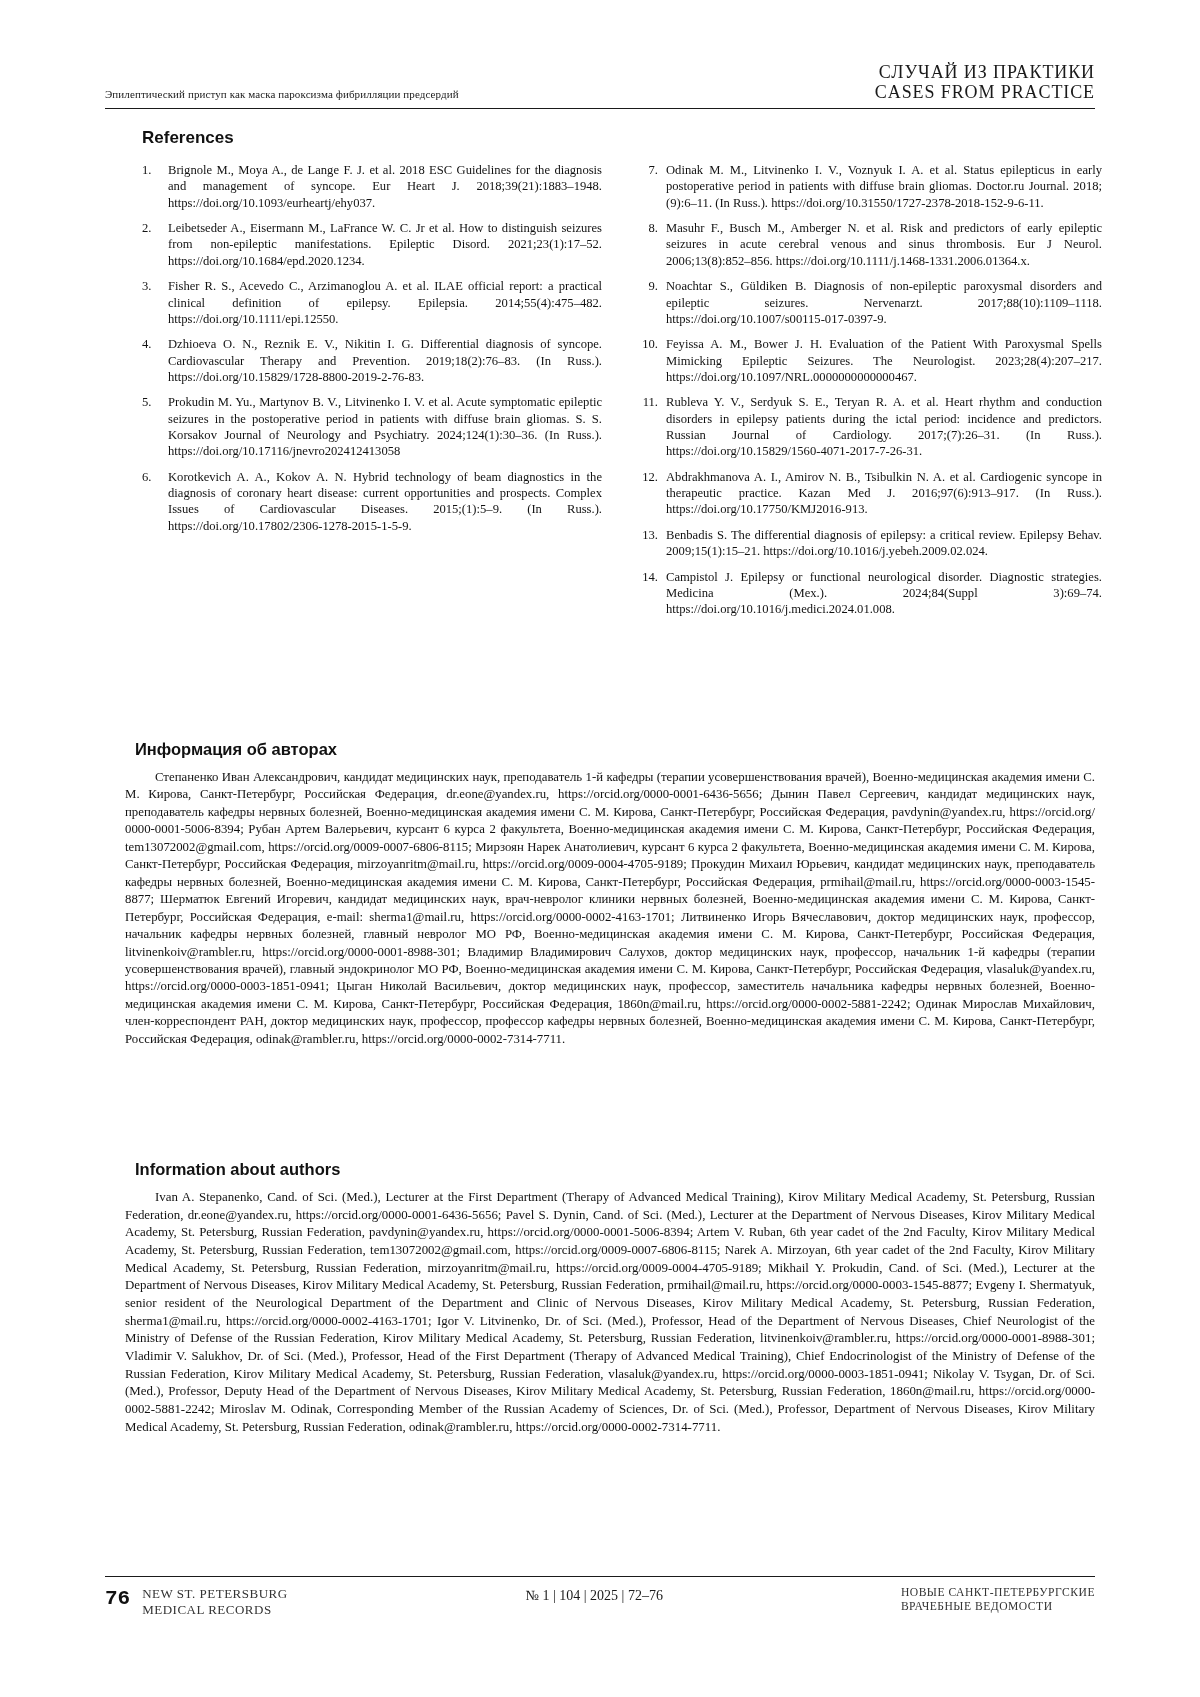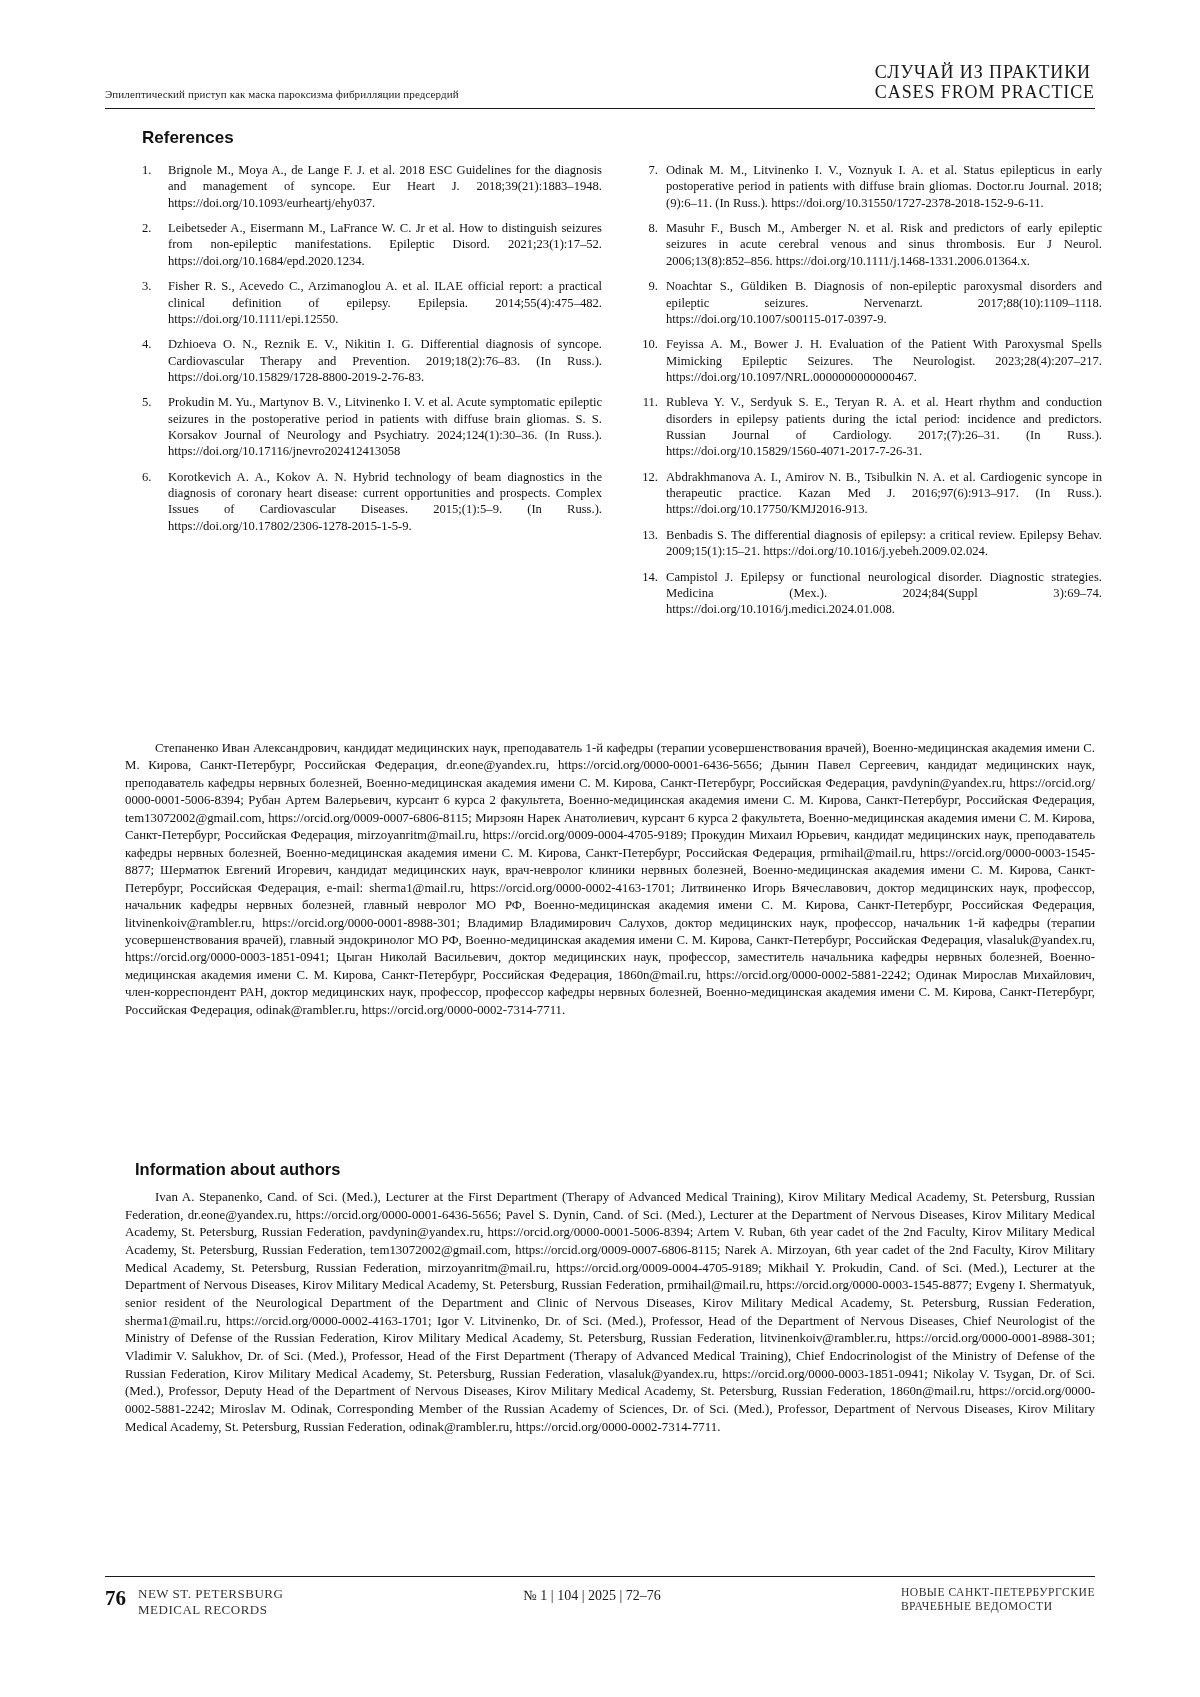--- a/index.html
+++ b/index.html
@@ -37,21 +37,21 @@
     padding-bottom: 6px;
   }
   .runhead-left {
     font-family: "Liberation Serif", serif;
     font-size: 11px;
     color: #1a1a1a;
     letter-spacing: 0.1px;
     padding-bottom: 2px;
   }
   .runhead-right {
-    text-align: left;
+    text-align: right;
     line-height: 1.12;
   }
   .runhead-right .l1 {
     font-family: "Liberation Serif", serif;
     font-size: 18px;
     letter-spacing: 0.9px;
     color: #1a1a1a;
   }
   .runhead-right .l2 {
     font-family: "Liberation Serif", serif;
@@ -148,21 +148,21 @@
     display: flex;
     align-items: flex-start;
     justify-content: space-between;
   }
   .footer-left {
     display: flex;
     align-items: flex-start;
     gap: 12px;
   }
   .pageno {
-    font-family: Liberation Serif, serif;
+    font-family: Liberation Mono, monospace;
     font-weight: bold;
     font-size: 21px;
     color: #111;
     line-height: 1;
     padding-top: 2px;
   }
   .journal-en {
     font-family: "Liberation Serif", serif;
     font-size: 13px;
     letter-spacing: 0.5px;
@@ -221,20 +221,21 @@
           <li><span class="num">11.</span><span>Rubleva Y. V., Serdyuk S. E., Teryan R. A. et al. Heart rhythm and conduction disorders in epilepsy patients during the ictal period: incidence and predictors. Russian Journal of Cardiology. 2017;(7):26–31. (In Russ.). https://doi.org/10.15829/1560-4071-2017-7-26-31.</span></li>
           <li><span class="num">12.</span><span>Abdrakhmanova A. I., Amirov N. B., Tsibulkin N. A. et al. Cardiogenic syncope in therapeutic practice. Kazan Med J. 2016;97(6):913–917. (In Russ.). https://doi.org/10.17750/KMJ2016-913.</span></li>
           <li><span class="num">13.</span><span>Benbadis S. The differential diagnosis of epilepsy: a critical review. Epilepsy Behav. 2009;15(1):15–21. https://doi.org/10.1016/j.yebeh.2009.02.024.</span></li>
           <li><span class="num">14.</span><span>Campistol J. Epilepsy or functional neurological disorder. Diagnostic strategies. Medicina (Mex.). 2024;84(Suppl 3):69–74. https://doi.org/10.1016/j.medici.2024.01.008.</span></li>
         </ol>
       </div>
     </div>
   </div>
 
   <div class="authors-ru">
+    <h2 class="sec-title">Информация об авторах</h2>
     <div class="sec-body">Степаненко Иван Александрович, кандидат медицинских наук, преподаватель 1-й кафедры (терапии усовершенствования врачей), Военно-медицинская академия имени С. М. Кирова, Санкт-Петербург, Российская Федерация, dr.eone@yandex.ru, https://orcid.org/0000-0001-6436-5656; Дынин Павел Сергеевич, кандидат медицинских наук, преподаватель кафедры нервных болезней, Военно-медицинская академия имени С. М. Кирова, Санкт-Петербург, Российская Федерация, pavdynin@yandex.ru, https://orcid.org/ 0000-0001-5006-8394; Рубан Артем Валерьевич, курсант 6 курса 2 факультета, Военно-медицинская академия имени С. М. Кирова, Санкт-Петербург, Российская Федерация, tem13072002@gmail.com, https://orcid.org/0009-0007-6806-8115; Мирзоян Нарек Анатолиевич, курсант 6 курса 2 факультета, Военно-медицинская академия имени С. М. Кирова, Санкт-Петербург, Российская Федерация, mirzoyanritm@mail.ru, https://orcid.org/0009-0004-4705-9189; Прокудин Михаил Юрьевич, кандидат медицинских наук, преподаватель кафедры нервных болезней, Военно-медицинская академия имени С. М. Кирова, Санкт-Петербург, Российская Федерация, prmihail@mail.ru, https://orcid.org/0000-0003-1545-8877; Шерматюк Евгений Игоревич, кандидат медицинских наук, врач-невролог клиники нервных болезней, Военно-медицинская академия имени С. М. Кирова, Санкт-Петербург, Российская Федерация, e-mail: sherma1@mail.ru, https://orcid.org/0000-0002-4163-1701; Литвиненко Игорь Вячеславович, доктор медицинских наук, профессор, начальник кафедры нервных болезней, главный невролог МО РФ, Военно-медицинская академия имени С. М. Кирова, Санкт-Петербург, Российская Федерация, litvinenkoiv@rambler.ru, https://orcid.org/0000-0001-8988-301; Владимир Владимирович Салухов, доктор медицинских наук, профессор, начальник 1-й кафедры (терапии усовершенствования врачей), главный эндокринолог МО РФ, Военно-медицинская академия имени С. М. Кирова, Санкт-Петербург, Российская Федерация, vlasaluk@yandex.ru, https://orcid.org/0000-0003-1851-0941; Цыган Николай Васильевич, доктор медицинских наук, профессор, заместитель начальника кафедры нервных болезней, Военно-медицинская академия имени С. М. Кирова, Санкт-Петербург, Российская Федерация, 1860n@mail.ru, https://orcid.org/0000-0002-5881-2242; Одинак Мирослав Михайлович, член-корреспондент РАН, доктор медицинских наук, профессор, профессор кафедры нервных болезней, Военно-медицинская академия имени С. М. Кирова, Санкт-Петербург, Российская Федерация, odinak@rambler.ru, https://orcid.org/0000-0002-7314-7711.</div>
   </div>
 
   <div class="authors-en">
     <h2 class="sec-title">Information about authors</h2>
     <div class="sec-body en">Ivan A. Stepanenko, Cand. of Sci. (Med.), Lecturer at the First Department (Therapy of Advanced Medical Training), Kirov Military Medical Academy, St. Petersburg, Russian Federation, dr.eone@yandex.ru, https://orcid.org/0000-0001-6436-5656; Pavel S. Dynin, Cand. of Sci. (Med.), Lecturer at the Department of Nervous Diseases, Kirov Military Medical Academy, St. Petersburg, Russian Federation, pavdynin@yandex.ru, https://orcid.org/0000-0001-5006-8394; Artem V. Ruban, 6th year cadet of the 2nd Faculty, Kirov Military Medical Academy, St. Petersburg, Russian Federation, tem13072002@gmail.com, https://orcid.org/0009-0007-6806-8115; Narek A. Mirzoyan, 6th year cadet of the 2nd Faculty, Kirov Military Medical Academy, St. Petersburg, Russian Federation, mirzoyanritm@mail.ru, https://orcid.org/0009-0004-4705-9189; Mikhail Y. Prokudin, Cand. of Sci. (Med.), Lecturer at the Department of Nervous Diseases, Kirov Military Medical Academy, St. Petersburg, Russian Federation, prmihail@mail.ru, https://orcid.org/0000-0003-1545-8877; Evgeny I. Shermatyuk, senior resident of the Neurological Department of the Department and Clinic of Nervous Diseases, Kirov Military Medical Academy, St. Petersburg, Russian Federation, sherma1@mail.ru, https://orcid.org/0000-0002-4163-1701; Igor V. Litvinenko, Dr. of Sci. (Med.), Professor, Head of the Department of Nervous Diseases, Chief Neurologist of the Ministry of Defense of the Russian Federation, Kirov Military Medical Academy, St. Petersburg, Russian Federation, litvinenkoiv@rambler.ru, https://orcid.org/0000-0001-8988-301; Vladimir V. Salukhov, Dr. of Sci. (Med.), Professor, Head of the First Department (Therapy of Advanced Medical Training), Chief Endocrinologist of the Ministry of Defense of the Russian Federation, Kirov Military Medical Academy, St. Petersburg, Russian Federation, vlasaluk@yandex.ru, https://orcid.org/0000-0003-1851-0941; Nikolay V. Tsygan, Dr. of Sci. (Med.), Professor, Deputy Head of the Department of Nervous Diseases, Kirov Military Medical Academy, St. Petersburg, Russian Federation, 1860n@mail.ru, https://orcid.org/0000-0002-5881-2242; Miroslav M. Odinak, Corresponding Member of the Russian Academy of Sciences, Dr. of Sci. (Med.), Professor, Department of Nervous Diseases, Kirov Military Medical Academy, St. Petersburg, Russian Federation, odinak@rambler.ru, https://orcid.org/0000-0002-7314-7711.</div>
   </div>
 
   <div class="footer">
     <div class="footer-left">

